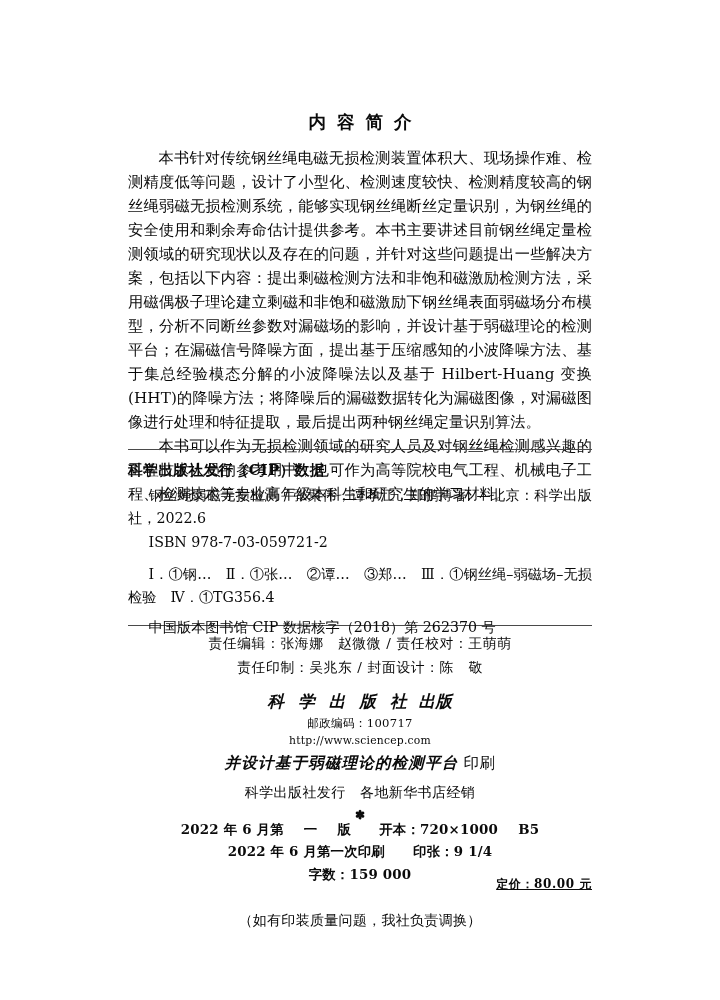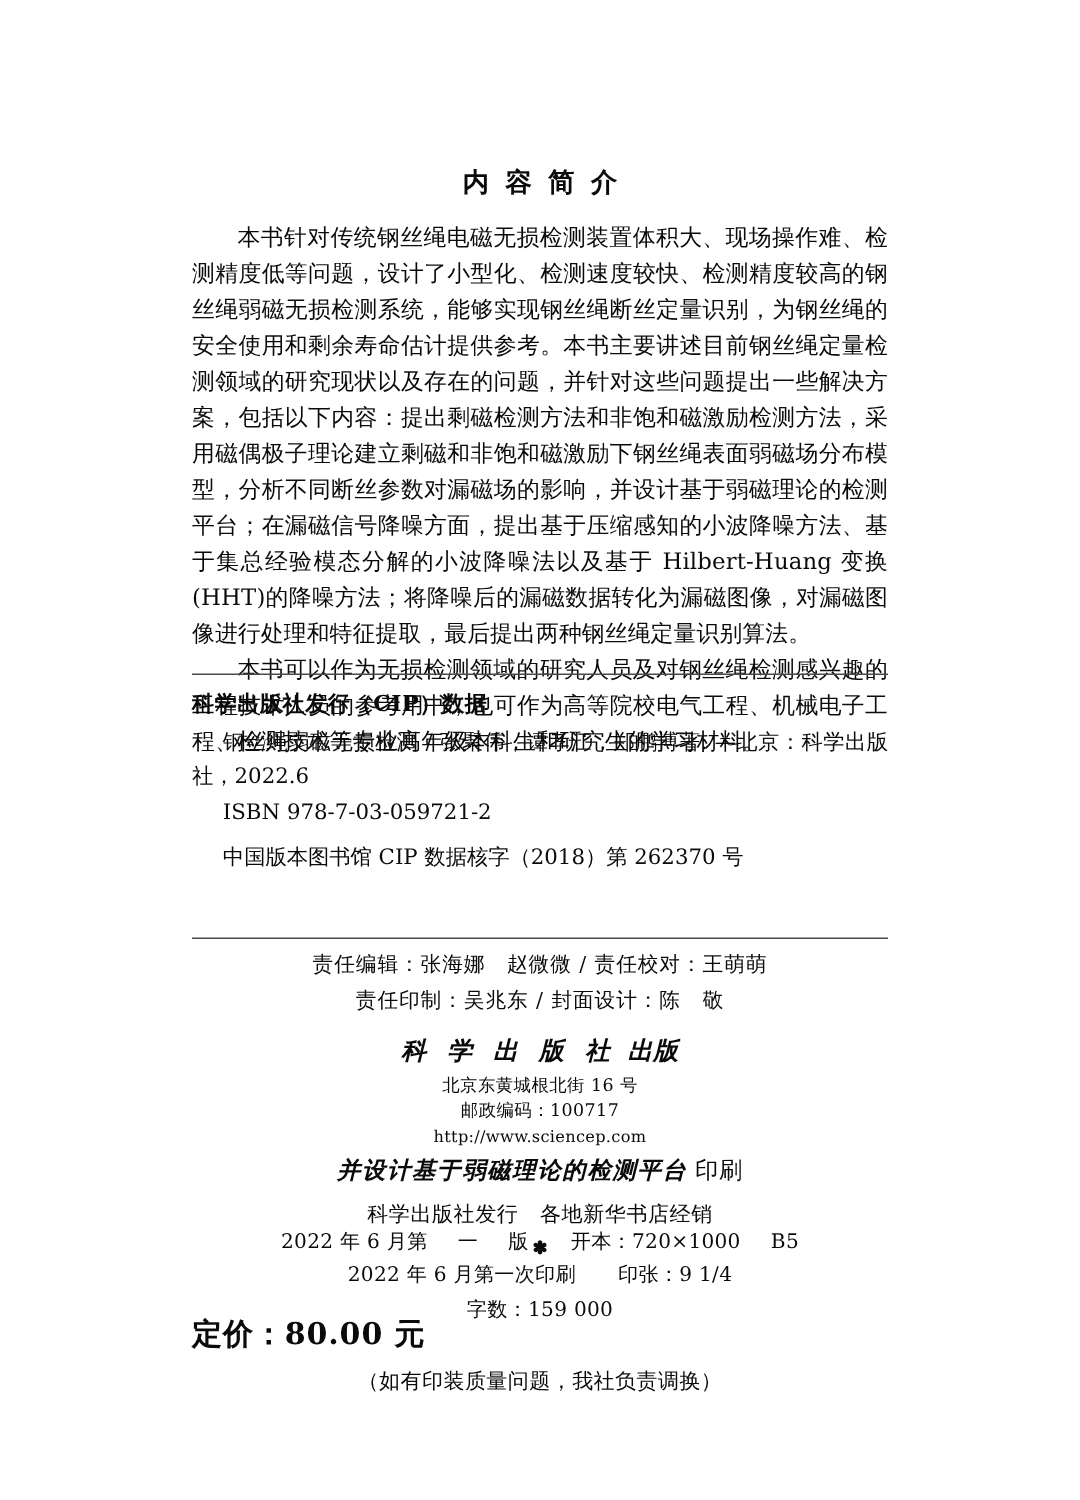--- a/index.html
+++ b/index.html
@@ -174,34 +174,36 @@
   
   .imprint {
     position: absolute;
     left: 128px;
     top: 818px;
     width: 464px;
     text-align: center;
     font-size: 13.4px;
     line-height: 1.66;
     letter-spacing: 0.2px;
+    font-weight: bold;
   }
   .imprint .gap-m { display: inline-block; width: 1.5em; }
   .imprint .gap-l { display: inline-block; width: 2.1em; }
   .imprint-row { white-space: nowrap; }
 
   .price-row {
     position: absolute;
     left: 128px;
     top: 876px;
     width: 464px;
-    text-align: left;
-    font-size: 20px;
+    text-align: right;
+    font-size: 12px;
     font-weight: bold;
     letter-spacing: 0.6px;
+    text-decoration: underline;
   }
   .notice-row {
     position: absolute;
     left: 128px;
     top: 912px;
     width: 464px;
     text-align: center;
     font-size: 14px;
     letter-spacing: 0.3px;
   }
@@ -217,33 +219,33 @@
     <p class="abstract-para">本书可以作为无损检测领域的研究人员及对钢丝绳检测感兴趣的工程技术人员的参考用书，也可作为高等院校电气工程、机械电子工程、检测技术等专业高年级本科生和研究生的学习材料。</p>
   </div>
 
   <div class="rule rule-top"></div>
   <div class="rule rule-mid"></div>
 
   <div class="cip-block">
     <div class="cip-heading">科学出版社发行（CIP）数据</div>
     <div class="cip-line">钢丝绳弱磁无损检测 / 张聚伟，谭孝江，郑鹏博著. —北京：科学出版社，2022.6</div>
     <div class="cip-isbn">ISBN 978-7-03-059721-2</div>
+    <div class="cip-class">Ⅰ．①钢…　Ⅱ．①张…　②谭…　③郑…　Ⅲ．①钢丝绳–弱磁场–无损检验　Ⅳ．①TG356.4</div>
     <div class="cip-number">中国版本图书馆 CIP 数据核字（2018）第 262370 号</div>
   </div>
 
   <div class="credits">
     <div>责任编辑：张海娜　赵微微 / 责任校对：王萌萌</div>
     <div>责任印制：吴兆东 / 封面设计：陈　敬</div>
   </div>
 
   <div class="publisher-block">
     <div class="pub-name-row">
       <span class="brush">科 学 出 版 社</span><span class="pub-out">出版</span>
     </div>
-    <div class="pub-addr">北京东黄城根北街 16 号</div>
     <div class="pub-addr">邮政编码：100717</div>
     <div class="pub-url">http://www.sciencep.com</div>
     <div class="printer-row">
       <span class="printer-name">并设计基于弱磁理论的检测平台</span><span class="printer-verb">印刷</span>
     </div>
     <div class="distrib-row">科学出版社发行　各地新华书店经销</div>
     <div class="star-row">✽</div>
   </div>
 
   <div class="imprint">

